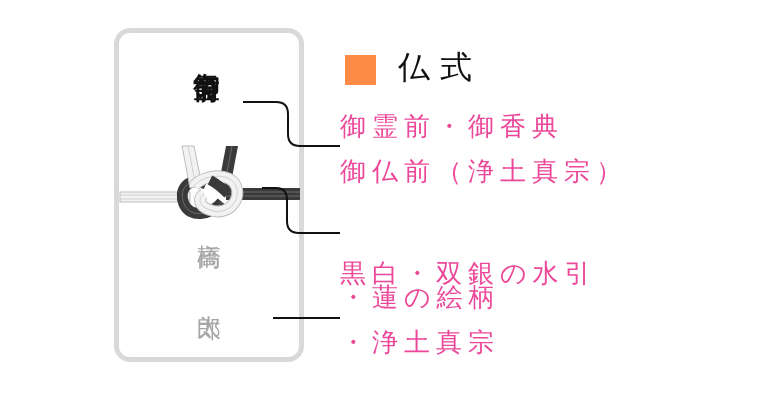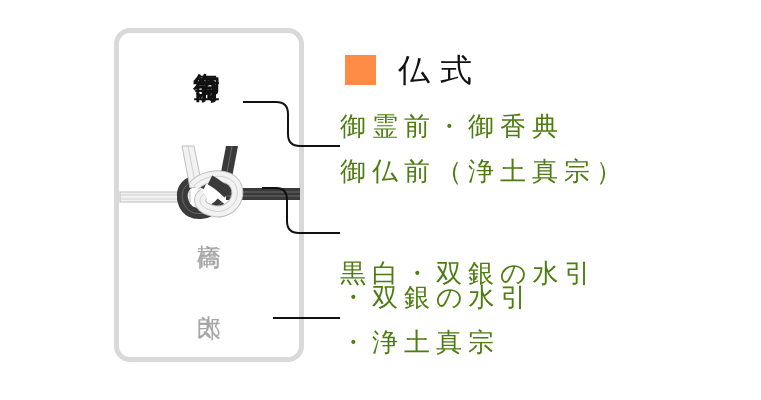--- a/index.html
+++ b/index.html
@@ -75,34 +75,34 @@
       top: 50px;
       display: flex;
       align-items: center;
     }
     .swatch {
       width: 31px;
       height: 30px;
       margin-right: 22px;
     }
     .title {
-      font-family: Liberation Sans, sans-serif;
+      font-family: Liberation Mono, monospace;
       font-size: 32px;
       letter-spacing: 10px;
       line-height: 40px;
     }
     .desc {
       position: absolute;
       left: 340px;
       font-family: "DejaVu Serif", "Liberation Serif", serif;
       font-size: 26px;
       letter-spacing: 6px;
       line-height: 34px;
       white-space: nowrap;
-      color: #4d7c0f;
+      color: #ec4899;
     }
     .d1 { top: 109px; }
     .d2 { top: 154px; }
     .d3 { top: 212px; margin-top: 44px; }
     .d4 { top: 280px; }
     .d5 { top: 325px; }
   </style>
 </head>
 <body>
 
@@ -146,14 +146,14 @@
 </svg>
 
 <div class="title-row">
   <div class="swatch" style="background:#ff8c46;"></div>
   <div class="title">仏式</div>
 </div>
 
 <div class="desc d1">御霊前・御香典</div>
 <div class="desc d2">御仏前（浄土真宗）</div>
 <div class="desc d3">黒白・双銀の水引</div>
-<div class="desc d4">・双銀の水引</div>
+<div class="desc d4">・蓮の絵柄</div>
 <div class="desc d5">・浄土真宗</div>
 
 </body></html>

